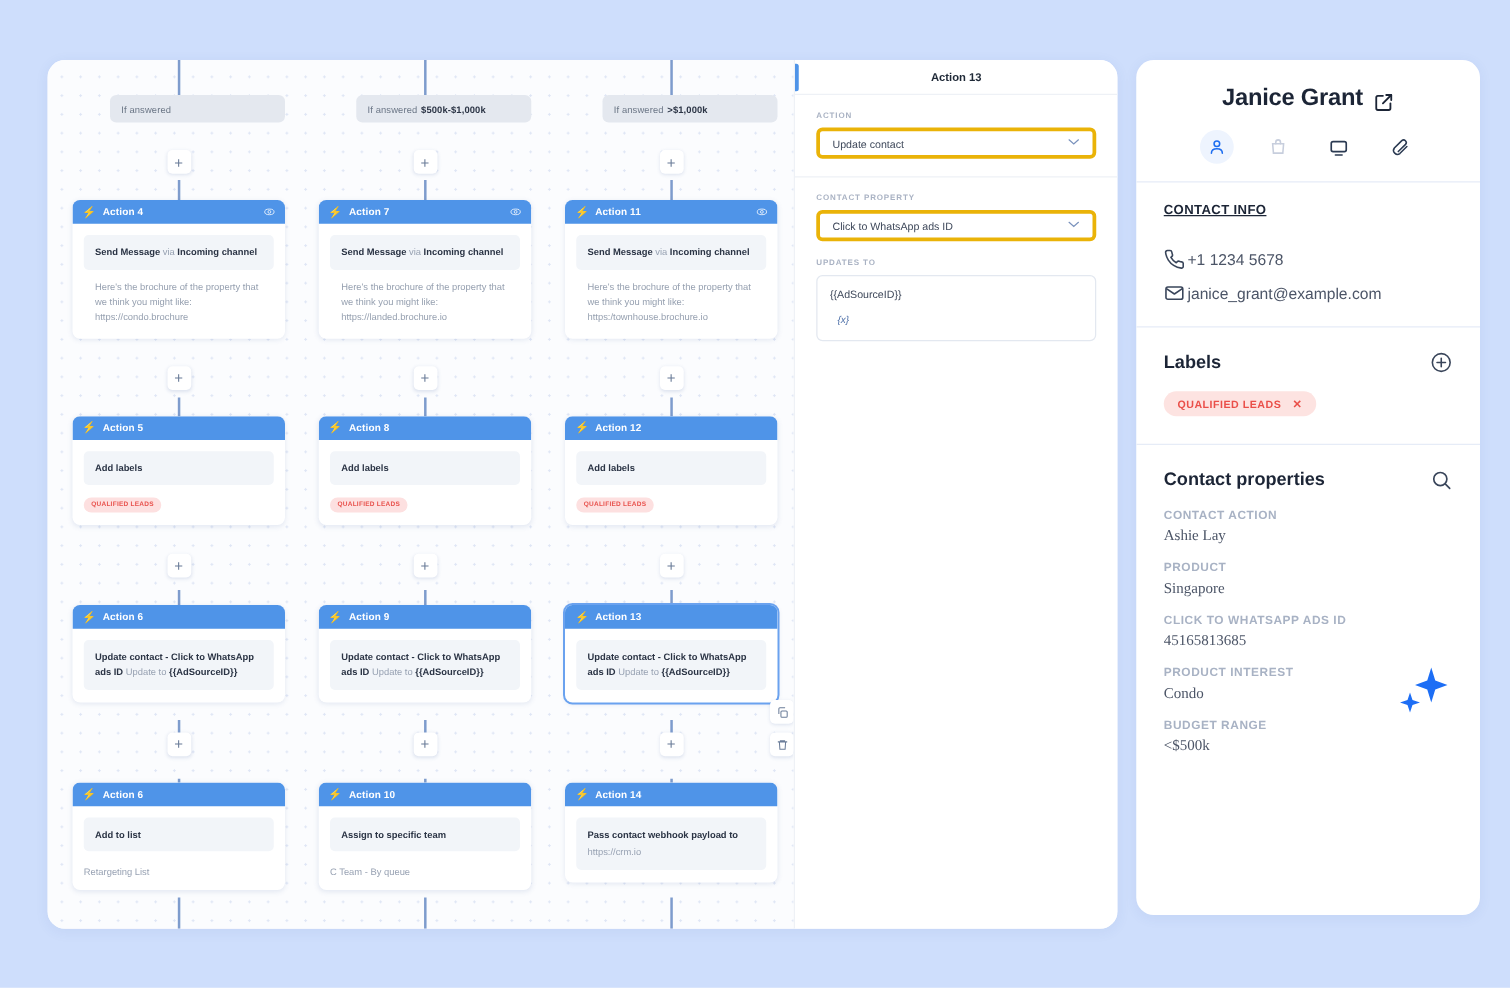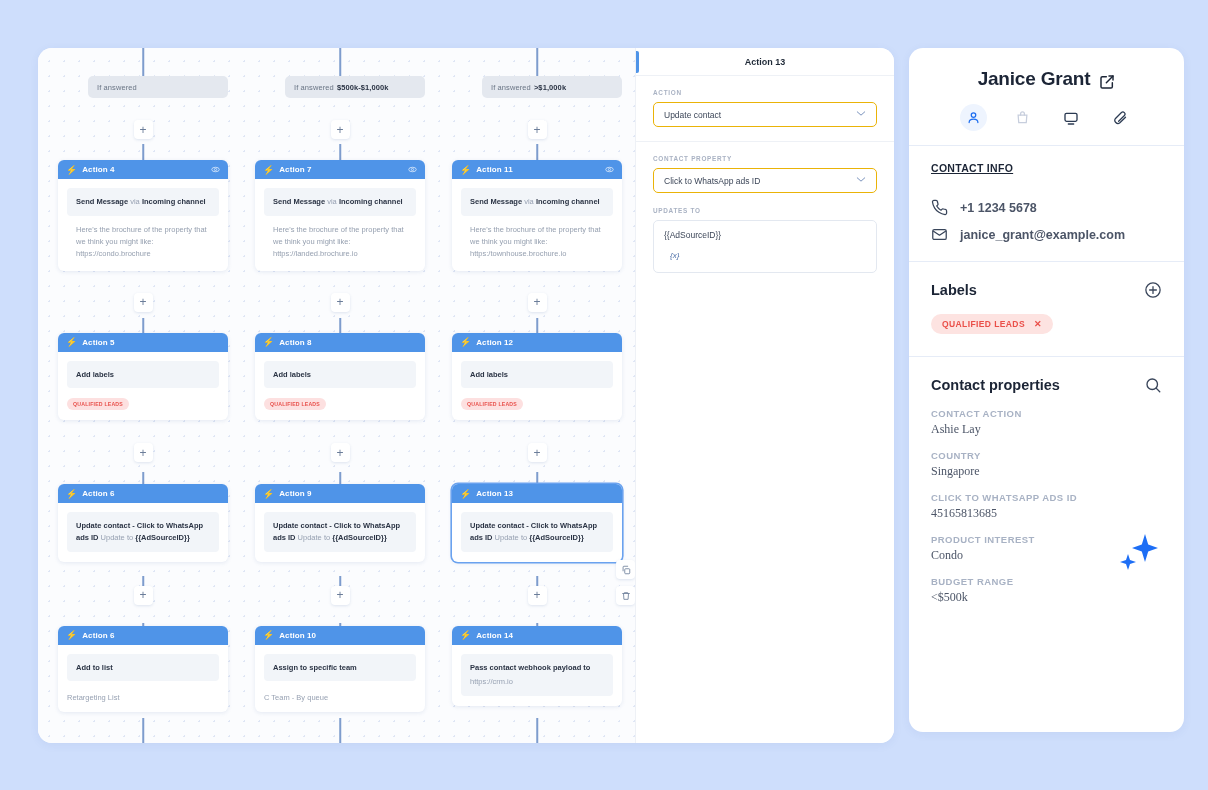--- a/index.html
+++ b/index.html
@@ -135,21 +135,21 @@
     background: #4f94e8; border-radius: 0 2px 2px 0;
   }
   .panel-head-title { font-size: 9px; font-weight: 700; color: #1f2937; }
   .panel-sect { padding: 13px 17px 14px 17px; border-bottom: 1px solid #eef1f6; }
   .panel-sect.no-border { border-bottom: none; }
   .fld-label {
     font-size: 6.4px; font-weight: 700; letter-spacing: .7px;
     color: #a9b2c3; margin-bottom: 6px;
   }
   .select-box {
-    height: 25px; border: 1px solid #eab308; border-radius: 5px;
+    height: 25px; border: 3px solid #eab308; border-radius: 5px;
     display: flex; align-items: center; padding: 0 10px;
     font-size: 8.5px; color: #3d4759;
   }
   .select-box .chev { margin-left: auto; color: #7b93bd; font-size: 8px; }
   .code-box {
     border: 1px solid #e3e8f0; border-radius: 5px;
     padding: 9px 10px 12px 10px;
     min-height: 52px;
   }
   .code-box .val { font-size: 8.5px; color: #3d4759; }
@@ -171,21 +171,21 @@
     gap: 9px; margin-bottom: 14px;
   }
   .cc-name { font-size: 19px; font-weight: 700; color: #1c2536; letter-spacing: -.2px; }
   .cc-icons { display: flex; align-items: center; justify-content: center; gap: 22px; }
   .cc-icon-wrap {
     width: 27px; height: 27px; border-radius: 50%;
     display: flex; align-items: center; justify-content: center;
   }
   .cc-icon-wrap.active { background: #eef4fe; }
   .cc-head { font-size: 10.5px; font-weight: 700; color: #1c2536; letter-spacing: .3px; margin-bottom: 25px; text-decoration: underline; }
-  .cc-row { display: flex; align-items: center; gap: 12px; margin-bottom: 10px; font-weight: bold; }
+  .cc-row { display: flex; align-items: center; gap: 2px; margin-bottom: 10px; }
   .cc-row:last-child { margin-bottom: 0; }
   .cc-row-txt { font-size: 12.5px; color: #4c5567; }
   .cc-title-row { display: flex; align-items: center; justify-content: space-between; margin-bottom: 14px; }
   .cc-title { font-size: 14.5px; font-weight: 700; color: #1c2536; }
   .label-chip {
     display: inline-flex; align-items: center; gap: 9px;
     background: #fde3e1; color: #ea4f49;
     border-radius: 11px; padding: 5px 11px;
     font-size: 8.5px; font-weight: 700; letter-spacing: .4px;
   }
@@ -622,21 +622,21 @@
               <path d="M16.5 16.5L21 21"></path>
             </svg>
         </span>
       </div>
 
       <div class="prop">
         <div class="prop-k">CONTACT ACTION</div>
         <div class="prop-v">Ashie Lay</div>
       </div>
       <div class="prop">
-        <div class="prop-k">COUNTRY</div>
+        <div class="prop-k">PRODUCT</div>
         <div class="prop-v">Singapore</div>
       </div>
       <div class="prop">
         <div class="prop-k">CLICK TO WHATSAPP ADS ID</div>
         <div class="prop-v">45165813685</div>
       </div>
       <div class="prop">
         <div class="prop-k">PRODUCT INTEREST</div>
         <div class="prop-v">Condo</div>
       </div>

